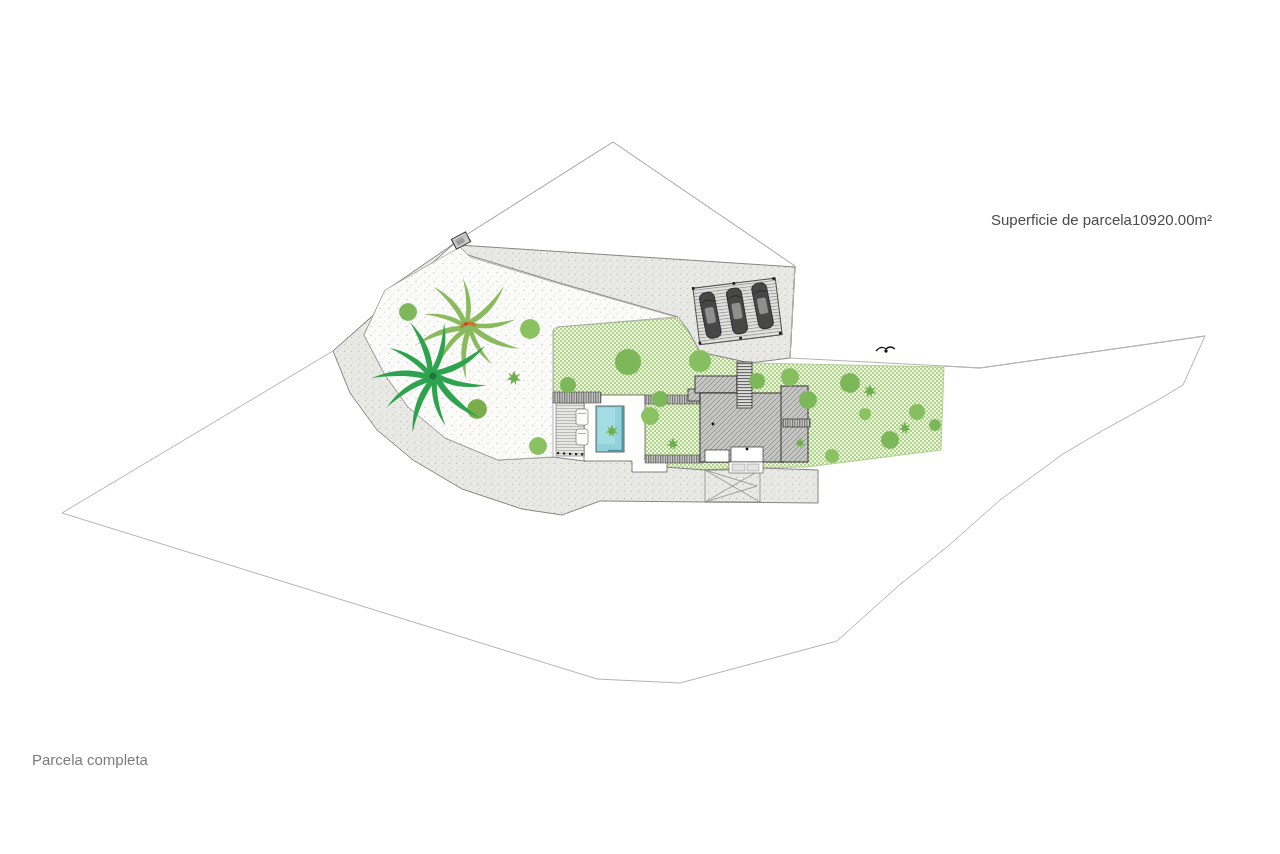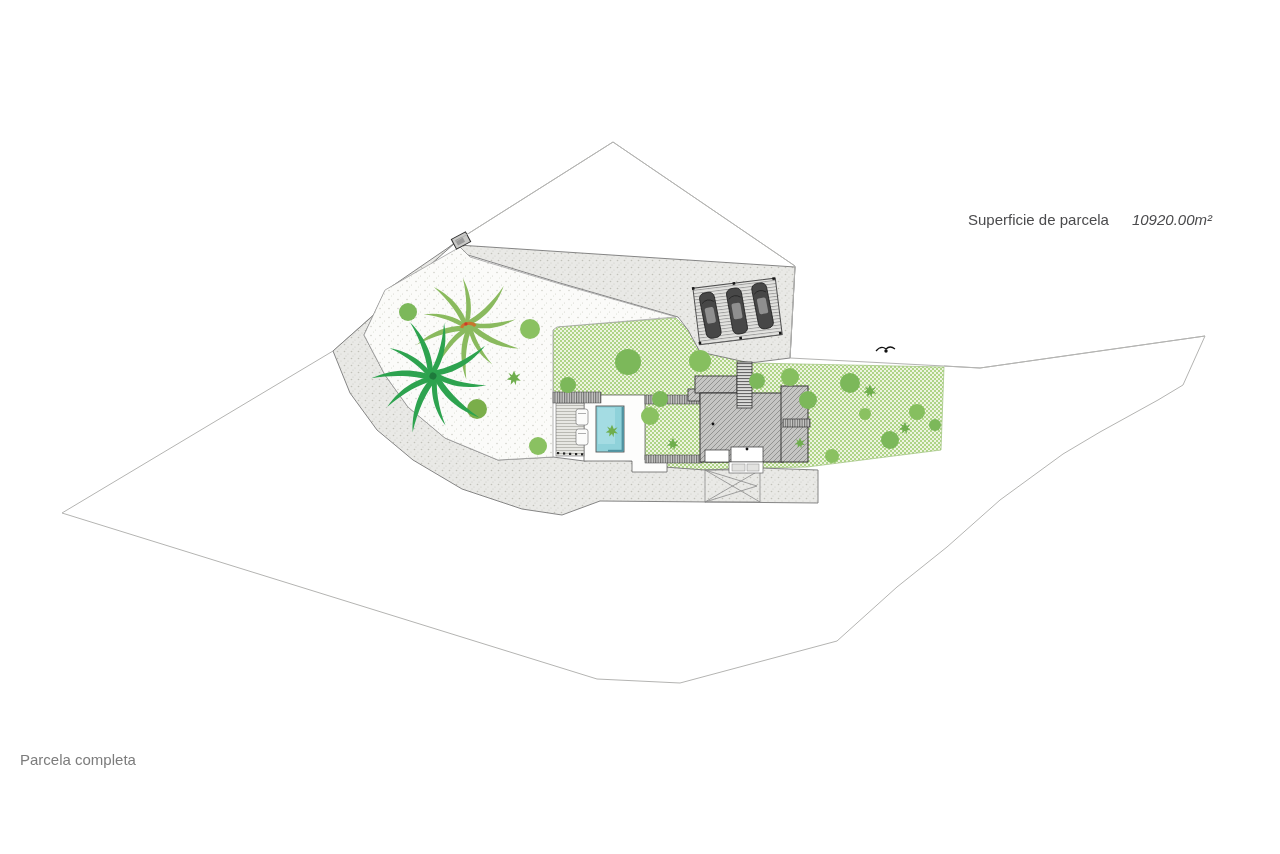--- a/index.html
+++ b/index.html
@@ -1,23 +1,23 @@
 <!DOCTYPE html>
 <html><head>
 <meta charset="utf-8">
 <style>
   html,body{margin:0;padding:0;background:#ffffff;}
   .stage{position:relative;width:1280px;height:854px;background:#ffffff;overflow:hidden;
          font-family:"Liberation Sans", sans-serif;}
   .plan-svg{position:absolute;left:0;top:0;width:1280px;height:854px;}
   .info-panel{position:absolute;left:968px;top:209px;width:244px;color:#4b4b4d;
               font-size:15px;line-height:21px;}
-  .info-row{display:flex;justify-content:space-between;white-space:nowrap;}
-  .info-row .val{text-align:right;font-style:italic;}
-  .caption{position:absolute;left:20px;top:751px;font-size:15px;color:#7c7c7c;}
+  .info-row{display:flex;justify-content:flex-end;white-space:nowrap;}
+  .info-row .val{text-align:right;}
+  .caption{position:absolute;left:32px;top:751px;font-size:15px;color:#7c7c7c;}
 </style>
 </head>
 <body>
 
 <div class="stage">
 
   <svg class="plan-svg" viewBox="0 0 1280 854">
     <defs>
 
       <pattern id="stip" width="7" height="7" patternUnits="userSpaceOnUse">

